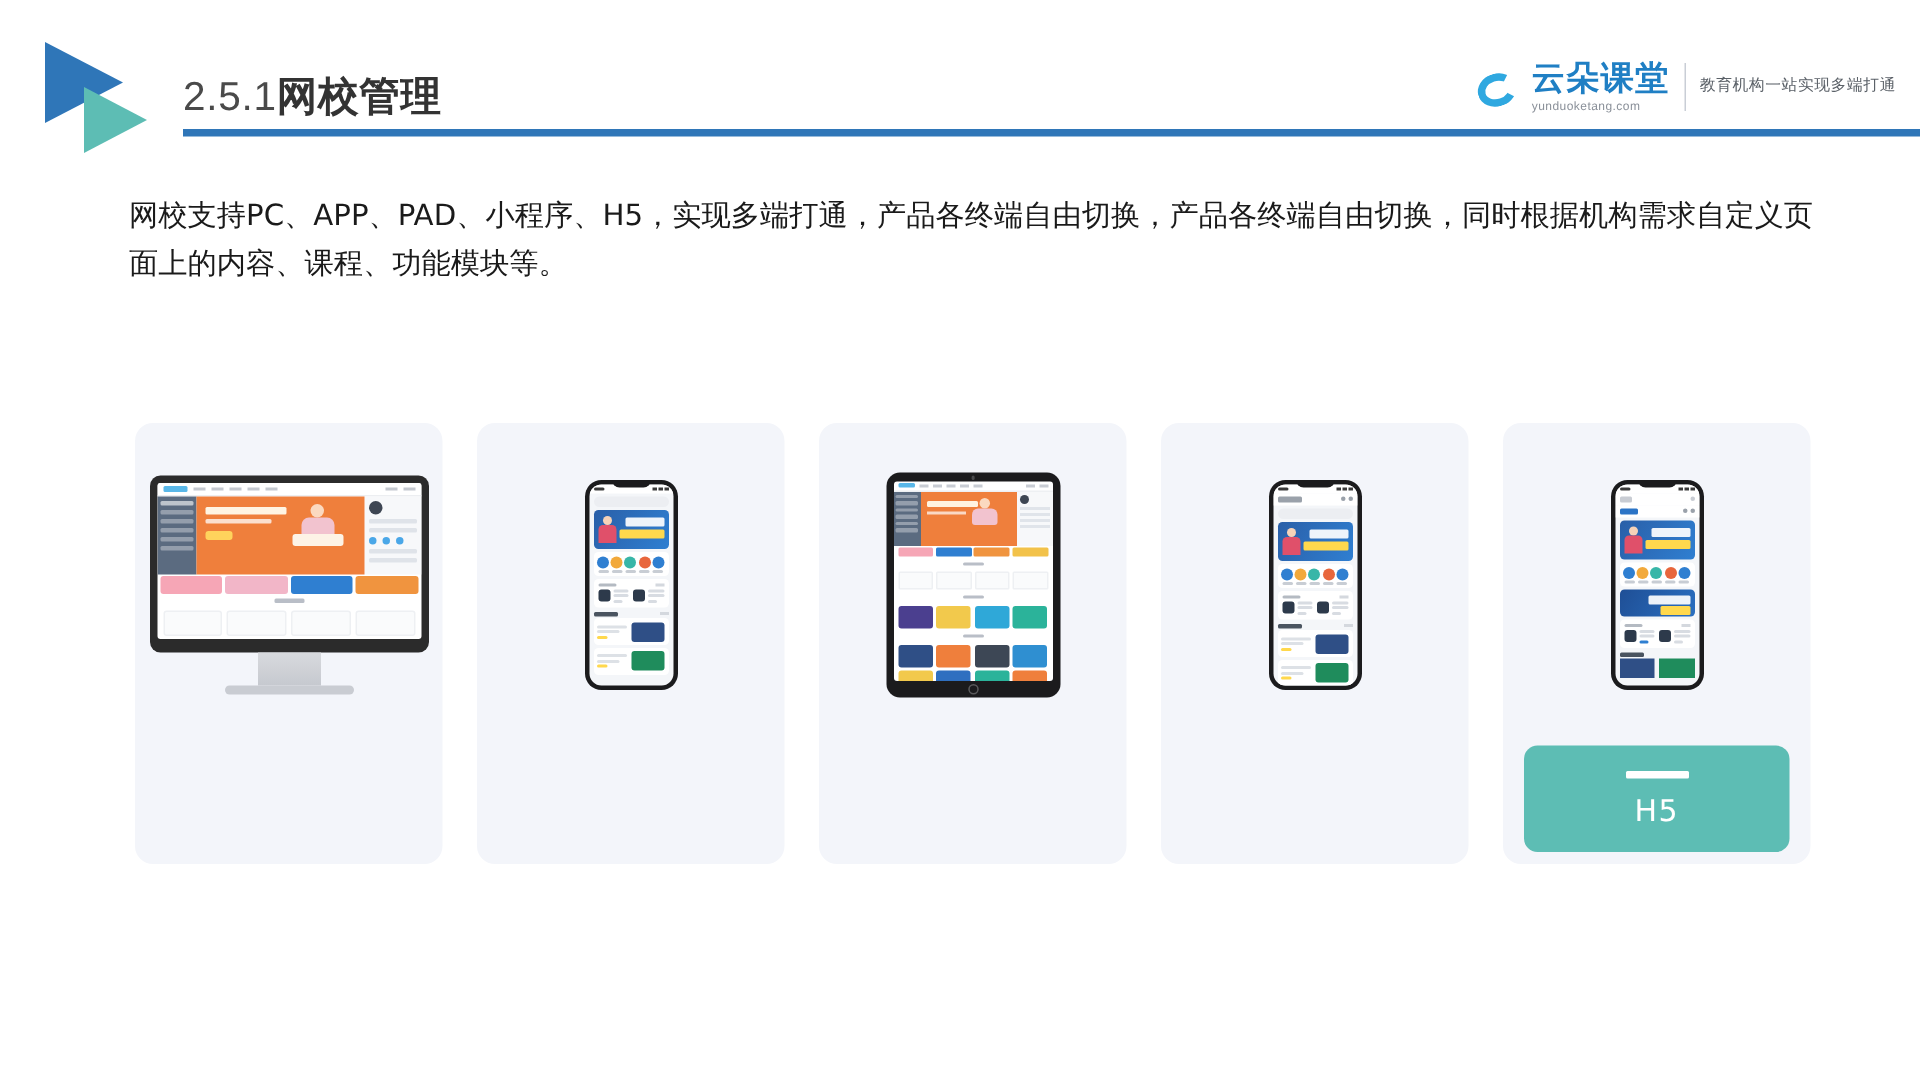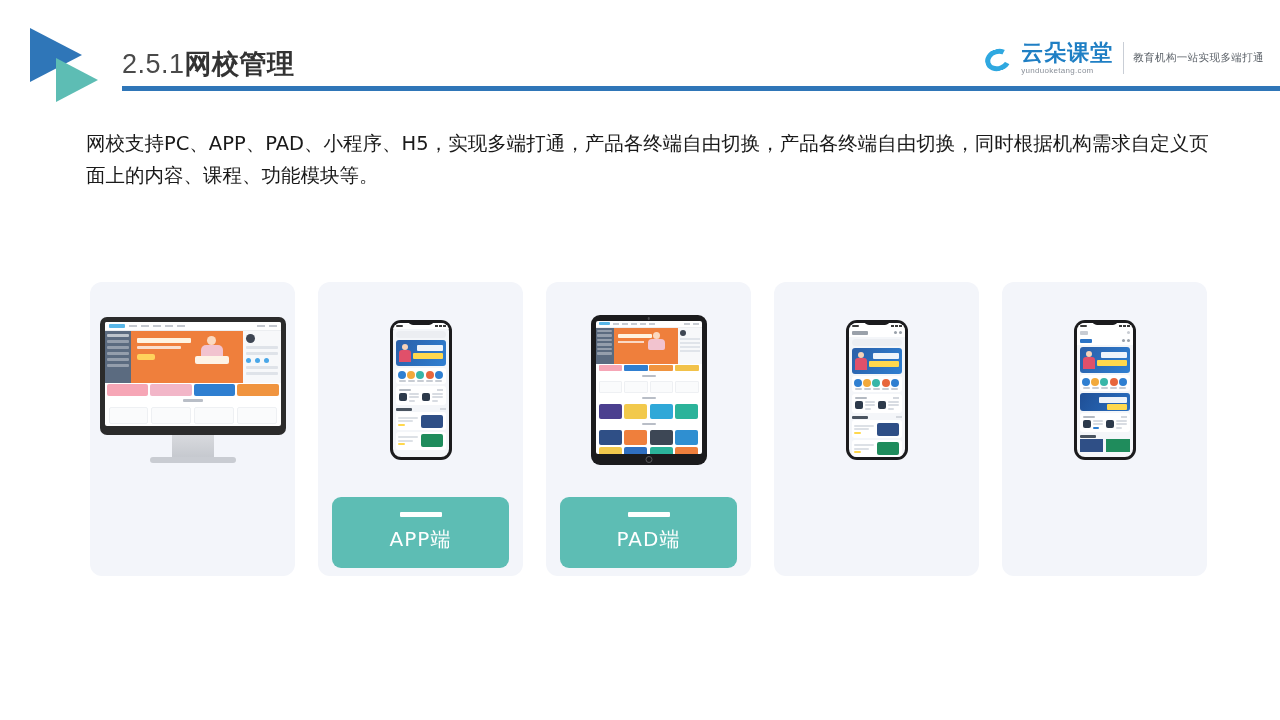--- a/index.html
+++ b/index.html
@@ -387,24 +387,20 @@
               <span class="txt">
                   <i></i>
                   <i style="width:75%"></i>
                   <i style="width:35%;background:#ffd84d"></i>
                 </span>
               <span class="thumb" style="background:#1f8c5c"></span>
             </div>
           </div>
         </div>
       </div>
-      <div class="pill">
-        <span class="dash"></span>
-        <span class="plabel">APP端</span>
-      </div>
     </div>
 
     <div class="card">
       <div class="device-zone">
         <div class="tablet">
           <span class="tab-cam"></span>
           <div class="tab-scr">
             <div class="tb-nav">
                 <span class="lg"></span>
                 <i></i>
@@ -476,24 +472,20 @@
                 <span style="background:#2f8fd1"></span>
               <span style="background:#f2c94c"></span>
                 <span style="background:#2f6fc0"></span>
                 <span style="background:#2bb39a"></span>
                 <span style="background:#ef7f3c"></span>
             </div>
           </div>
           <span class="tab-home"></span>
         </div>
       </div>
-      <div class="pill">
-        <span class="dash"></span>
-        <span class="plabel">PAD端</span>
-      </div>
     </div>
 
     <div class="card">
       <div class="device-zone">
         <div class="phone tall">
           <span class="notch"></span>
           <div class="phone-scr">
             <div class="sbar">
                 <i></i>
                 <span class="r">
@@ -676,16 +668,20 @@
             <div class="ph-sect">
                 <i></i>
               </div>
             <div class="ph-list" style="margin:1.5px 3px;gap:3px">
               <span class="thumb" style="flex:1;height:13px;background:#2f4f86"></span>
               <span class="thumb" style="flex:1;height:13px;background:#1f8c5c"></span>
             </div>
           </div>
         </div>
       </div>
+      <div class="pill">
+        <span class="dash"></span>
+        <span class="plabel">H5</span>
+      </div>
     </div>
 
   </div>
 </div>
 
 </body></html>

